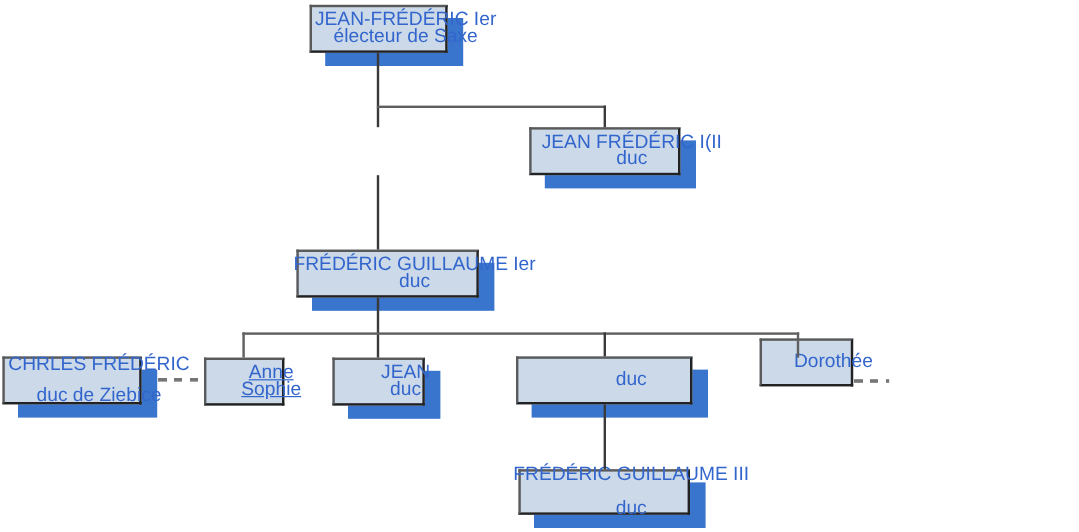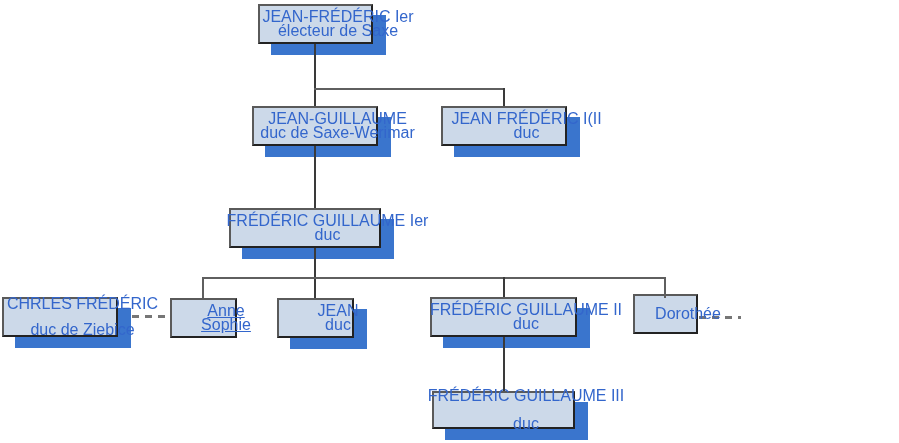--- a/index.html
+++ b/index.html
@@ -17,26 +17,26 @@
     text-align:center;color:#3366cc;font-size:16px;line-height:14px;
     cursor:default;
     padding-left:45px;
   }
   .node.shadow{box-shadow:13px 11px 0 #3a75cd;}
   .node .line{display:block;white-space:nowrap;}
   
   .n-jf1 {left:258px;top:4px;  width:115px;height:40px;}
   .n-jg  {left:252px;top:106px;width:126px;height:40px;}
   .n-jf2 {left:441px;top:106px;width:126px;height:40px;}
-  .n-fg1 {left:229px;top:208px;width:152px;height:40px;}
+  .n-fg1 {left:247px;top:208px;width:152px;height:40px;}
   .n-cf  {left:2px;  top:297px;width:116px;height:40px;gap:12px;}
   .n-as  {left:170px;top:298px;width:67px; height:40px;text-decoration:underline;}
   .n-jn  {left:277px;top:298px;width:77px; height:40px;justify-content:center;}
   .n-fg2 {left:430px;top:297px;width:147px;height:40px;}
-  .n-dt  {left:633px;top:294px;width:65px; height:40px;}
+  .n-dt  {left:633px;top:282px;width:78px; height:40px;}
   .n-ab  {left:740px;top:298px;width:147px;height:40px;}
   .n-fg3 {left:432px;top:391px;width:143px;height:38px;gap:14px;}
   
   .line-solid{position:absolute;z-index:2;background:#3a3a3a;}
   .line-thin{background:#5f5f5f;}
   .v-top     {left:314px;top:44px; width:2px;height:62px;}
   .h-lvl2    {left:314px;top:88px; width:191px;height:2px;}
   .v-jf2drop {left:503px;top:88px; width:2px;height:18px;}
   .v-mid1    {left:314px;top:146px;width:2px;height:62px;}
   .v-mid2    {left:314px;top:248px;width:2px;height:50px;}
@@ -69,24 +69,20 @@
   <div class="line-solid v-fg2-fg3"></div>
 
   <div class="line-dashed d-cf-as"></div>
   <div class="line-dashed d-dt-ab"></div>
 
   <div class="node shadow n-jf1">
     <span class="line">JEAN-FRÉDÉRIC Ier</span>
     <span class="line">électeur de Saxe</span>
   </div>
 
-  <div class="node shadow n-jg">
-    <span class="line">JEAN-GUILLAUME</span>
-    <span class="line">duc de Saxe-Werimar</span>
-  </div>
 
   <div class="node shadow n-jf2">
     <span class="line">JEAN FRÉDÉRIC I(II</span>
     <span class="line">duc</span>
   </div>
 
   <div class="node shadow n-fg1">
     <span class="line">FRÉDÉRIC GUILLAUME Ier</span>
     <span class="line">duc</span>
   </div>
@@ -100,21 +96,20 @@
     <span class="line">Anne</span>
     <span class="line">Sophie</span>
   </div>
 
   <div class="node shadow n-jn">
     <span class="line">JEAN</span>
     <span class="line">duc</span>
   </div>
 
   <div class="node shadow n-fg2">
-    <span class="line">FRÉDÉRIC GUILLAUME II</span>
     <span class="line">duc</span>
   </div>
 
   <div class="node n-dt">
     <span class="line">Dorothée</span>
   </div>
 
 
   <div class="node shadow n-fg3">
     <span class="line">FRÉDÉRIC GUILLAUME III</span>

